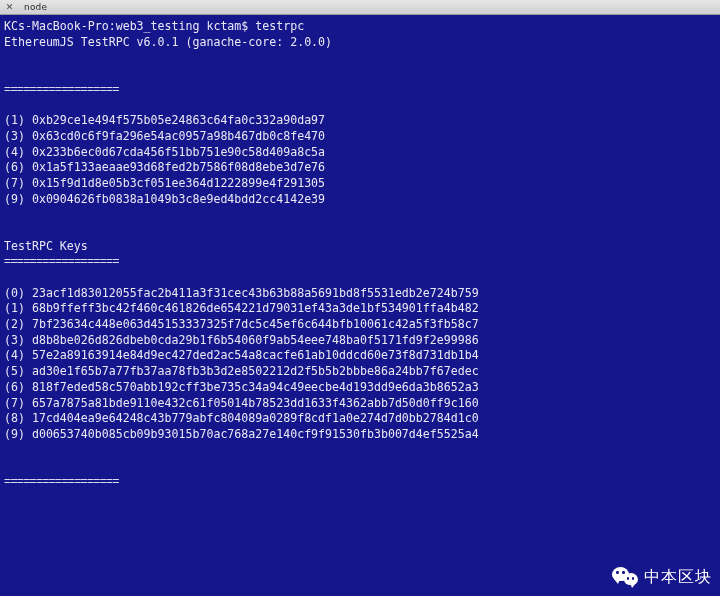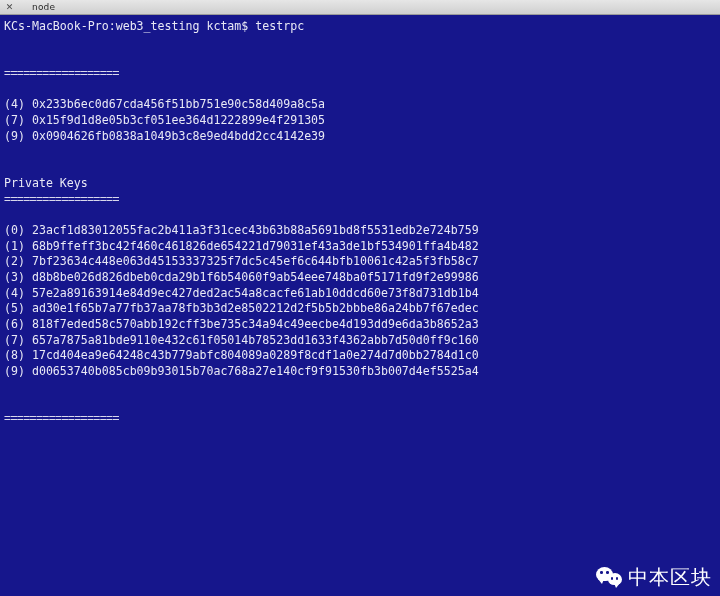--- a/index.html
+++ b/index.html
@@ -41,21 +41,21 @@
     display: inline-flex;
     align-items: center;
     justify-content: center;
     color: #4a4a4a;
     font-size: 9px;
     font-family: "DejaVu Sans", "Liberation Sans", sans-serif;
     line-height: 1;
     cursor: pointer;
   }
   #window-title {
-    margin-left: 17px;
+    margin-left: 9px;
     font-size: 9px;
     color: #2b2b2b;
     font-family: "DejaVu Sans", "Liberation Sans", sans-serif;
     letter-spacing: 0.2px;
     white-space: nowrap;
   }
 
   
   #terminal {
     flex: 1;
@@ -149,55 +149,59 @@
     background: #16168c;
     border-radius: 50%;
   }
   #wechat-icon .e1 { left: 4px;  top: 5px; }
   #wechat-icon .e2 { left: 10px; top: 5px; }
   #wechat-icon .e3 { right: 9px;  top: 11px; }
   #wechat-icon .e4 { right: 4px;  top: 11px; }
 
   #watermark-text {
     color: #ffffff;
-    font-size: 20px;
+    font-size: 16px;
     line-height: 18px;
     font-family: "DejaVu Sans", "Liberation Sans", sans-serif;
     letter-spacing: 1px;
     white-space: nowrap;
   }
 </style>
 </head>
 <body>
 
 <div id="window">
 
   <div id="titlebar">
     <span id="close-icon">✕</span>
     <span id="window-title">node</span>
   </div>
 
   <div id="terminal">
 
     <div class="line">KCs-MacBook-Pro:web3_testing kctam$ testrpc</div>
+    <div class="line">EthereumJS TestRPC v6.0.1 (ganache-core: 2.0.0)</div>
 
     <div class="blank"></div>
     <div class="blank"></div>
 
     <div class="rule">==================</div>
     <div class="blank"></div>
 
+    <div class="line">(1) 0xb29ce1e494f575b05e24863c64fa0c332a90da97</div>
+    <div class="line">(3) 0x63cd0c6f9fa296e54ac0957a98b467db0c8fe470</div>
     <div class="line">(4) 0x233b6ec0d67cda456f51bb751e90c58d409a8c5a</div>
+    <div class="line">(6) 0x1a5f133aeaae93d68fed2b7586f08d8ebe3d7e76</div>
     <div class="line">(7) 0x15f9d1d8e05b3cf051ee364d1222899e4f291305</div>
     <div class="line">(9) 0x0904626fb0838a1049b3c8e9ed4bdd2cc4142e39</div>
 
     <div class="blank"></div>
     <div class="blank"></div>
 
-    <div class="line">Private Keys</div>
+    <div class="line">TestRPC Keys</div>
     <div class="rule">==================</div>
     <div class="blank"></div>
 
     <div class="line">(0) 23acf1d83012055fac2b411a3f31cec43b63b88a5691bd8f5531edb2e724b759</div>
     <div class="line">(1) 68b9ffeff3bc42f460c461826de654221d79031ef43a3de1bf534901ffa4b482</div>
     <div class="line">(2) 7bf23634c448e063d45153337325f7dc5c45ef6c644bfb10061c42a5f3fb58c7</div>
     <div class="line">(3) d8b8be026d826dbeb0cda29b1f6b54060f9ab54eee748ba0f5171fd9f2e99986</div>
     <div class="line">(4) 57e2a89163914e84d9ec427ded2ac54a8cacfe61ab10ddcd60e73f8d731db1b4</div>
     <div class="line">(5) ad30e1f65b7a77fb37aa78fb3b3d2e8502212d2f5b5b2bbbe86a24bb7f67edec</div>
     <div class="line">(6) 818f7eded58c570abb192cff3be735c34a94c49eecbe4d193dd9e6da3b8652a3</div>

